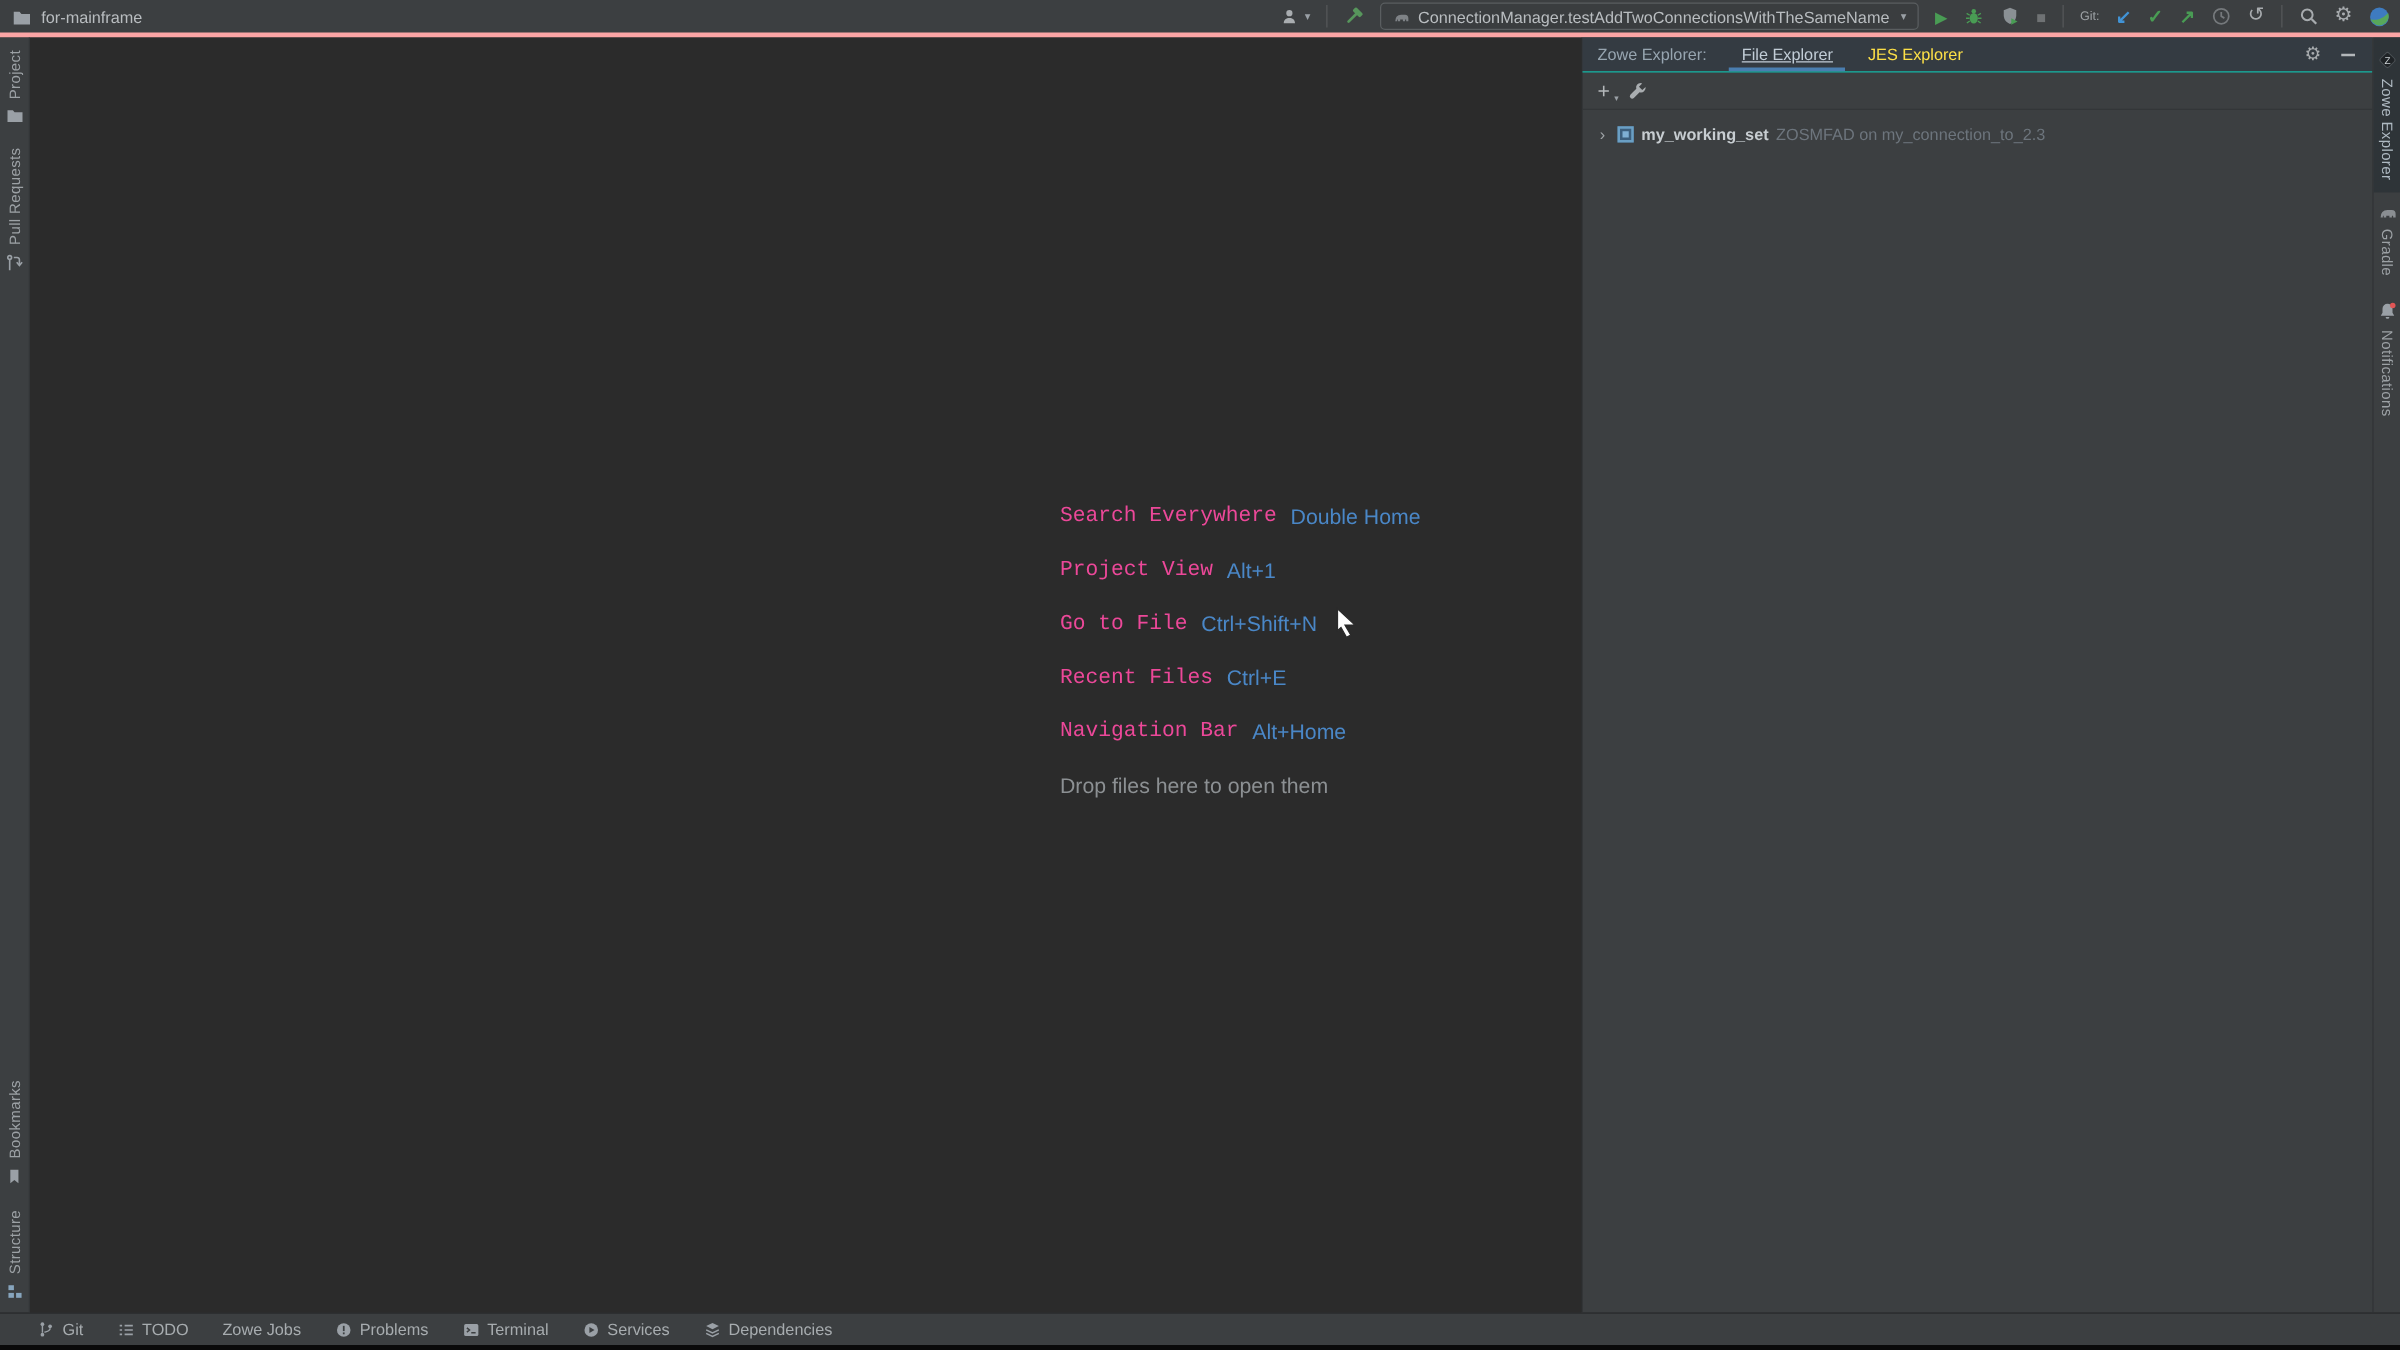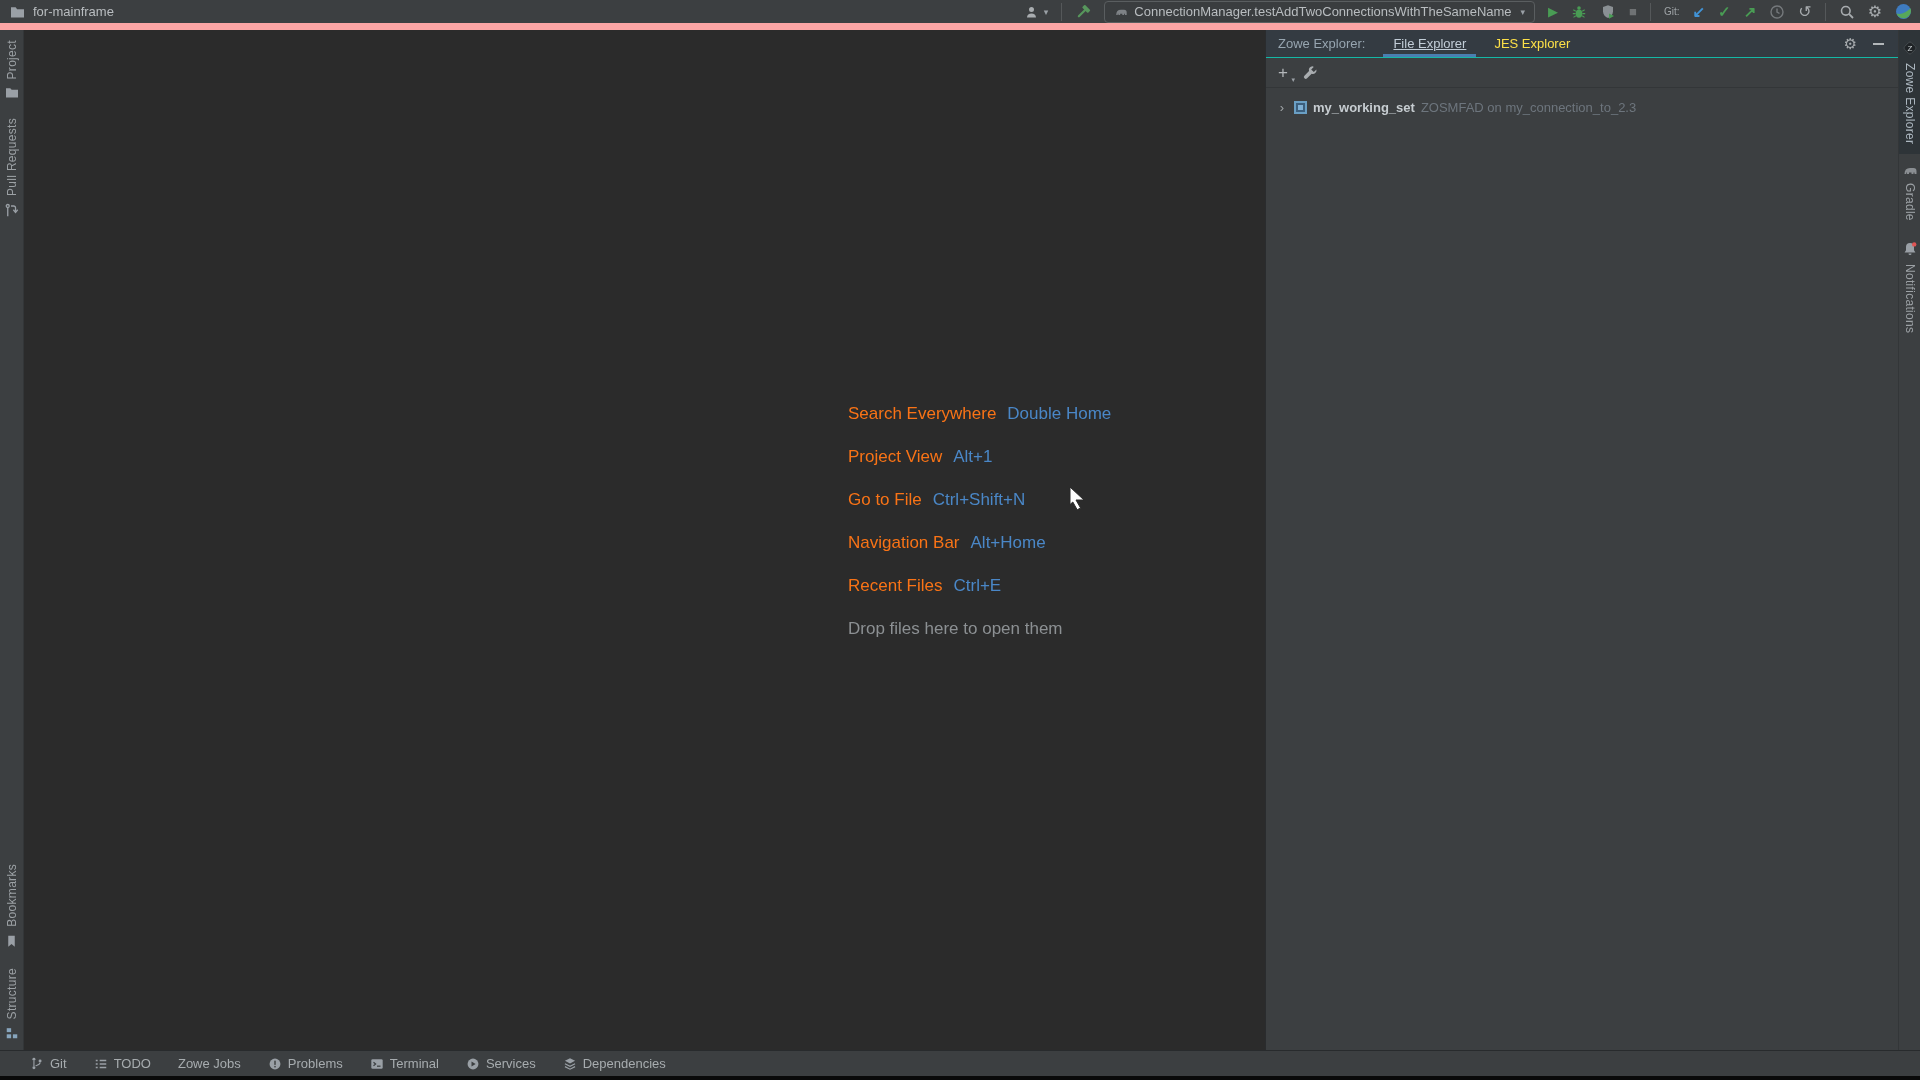--- a/index.html
+++ b/index.html
@@ -2,21 +2,21 @@
 <html><head>
 <meta charset="utf-8">
 <style>
   * { margin:0; padding:0; box-sizing:border-box; }
   html,body { width:1920px; height:1080px; overflow:hidden; background:#2b2b2b;
               font-family:"Liberation Sans", sans-serif; }
   .app { position:relative; width:1920px; height:1080px; display:flex; flex-direction:column; }
 
   
   .titlebar { height:30px; background:#3c3f41; display:flex; align-items:center;
-              justify-content:space-between; border-bottom:7px solid #fca5a5; flex:0 0 30px; }
+              justify-content:space-between; border-bottom:4px solid #fca5a5; flex:0 0 30px; }
   .tb-left { display:flex; align-items:center; gap:8px; padding-left:10px; }
   .tb-title { font-size:13px; color:#b9bdc0; }
   .tb-right { display:flex; align-items:center; gap:13px; padding-right:8px; height:100%; }
   .tb-sep { width:1px; height:18px; background:#55585a; }
   .icon-btn { display:inline-flex; align-items:center; justify-content:center; cursor:default; }
   .glyph { font-size:14px; line-height:1; }
   .glyph-play { color:#499c54; font-size:13px; }
   .glyph-stop { color:#6f7274; font-size:13px; }
   .glyph-check { color:#499c54; font-size:15px; font-weight:bold; }
   .glyph-pull { color:#4193d6; font-size:15px; font-weight:bold; }
@@ -40,21 +40,21 @@
   .stripe-item { display:flex; flex-direction:column; align-items:center; gap:7px; padding:10px 0; width:100%; }
   .stripe-item.selected { background:#2e3438; }
   .vtext-up { writing-mode:vertical-rl; transform:rotate(180deg); font-size:12px; color:#9ca1a5; letter-spacing:.3px; }
   .vtext-down { writing-mode:vertical-rl; font-size:12px; color:#9ca1a5; letter-spacing:.3px; }
   .stripe-item.selected .vtext-down { color:#aeb9c2; }
 
   
   .editor { flex:1 1 auto; background:#2b2b2b; position:relative; }
   .shortcuts { position:absolute; left:824px; top:362px; }
   .sc-row { display:flex; align-items:center; height:43px; font-size:17px; }
-  .sc-label { color:#f97316; }
+  .sc-label { color:#ec4899;font-family:Liberation Mono, monospace; }
   .sc-keys { color:#4a87c7; margin-left:11px; }
   .sc-hint { color:#8c9093; }
 
   .cursor { position:absolute; left:1044px; top:456px; }
 
   
   .zowe-panel { width:633px; background:#3c3f41; border-left:1px solid #2a2c2e;
                 display:flex; flex-direction:column; }
   .panel-header { height:28px; background:#343b42; display:flex; align-items:stretch;
                   border-bottom:1px solid #14b8a6; font-size:13px;text-align:center; }
@@ -224,26 +224,26 @@
         </div>
         <div class="sc-row">
           <span class="sc-label">Project View</span>
           <span class="sc-keys">Alt+1</span>
         </div>
         <div class="sc-row">
           <span class="sc-label">Go to File</span>
           <span class="sc-keys">Ctrl+Shift+N</span>
         </div>
         <div class="sc-row">
+          <span class="sc-label">Recent Files</span>
+          <span class="sc-keys">Ctrl+E</span>
+        </div>
+        <div class="sc-row">
           <span class="sc-label">Navigation Bar</span>
           <span class="sc-keys">Alt+Home</span>
-        </div>
-        <div class="sc-row">
-          <span class="sc-label">Recent Files</span>
-          <span class="sc-keys">Ctrl+E</span>
         </div>
         <div class="sc-row">
           <span class="sc-hint">Drop files here to open them</span>
         </div>
       </div>
       <div class="cursor">
         <svg width="22" height="24" viewBox="0 0 22 24">
             <path d="M2 1l14 13h-8l4.6 8-3.4 1.8L4.8 16 2 18.6z" fill="#fff" stroke="#2b2b2b" stroke-width="1"></path>
           </svg>
       </div>

